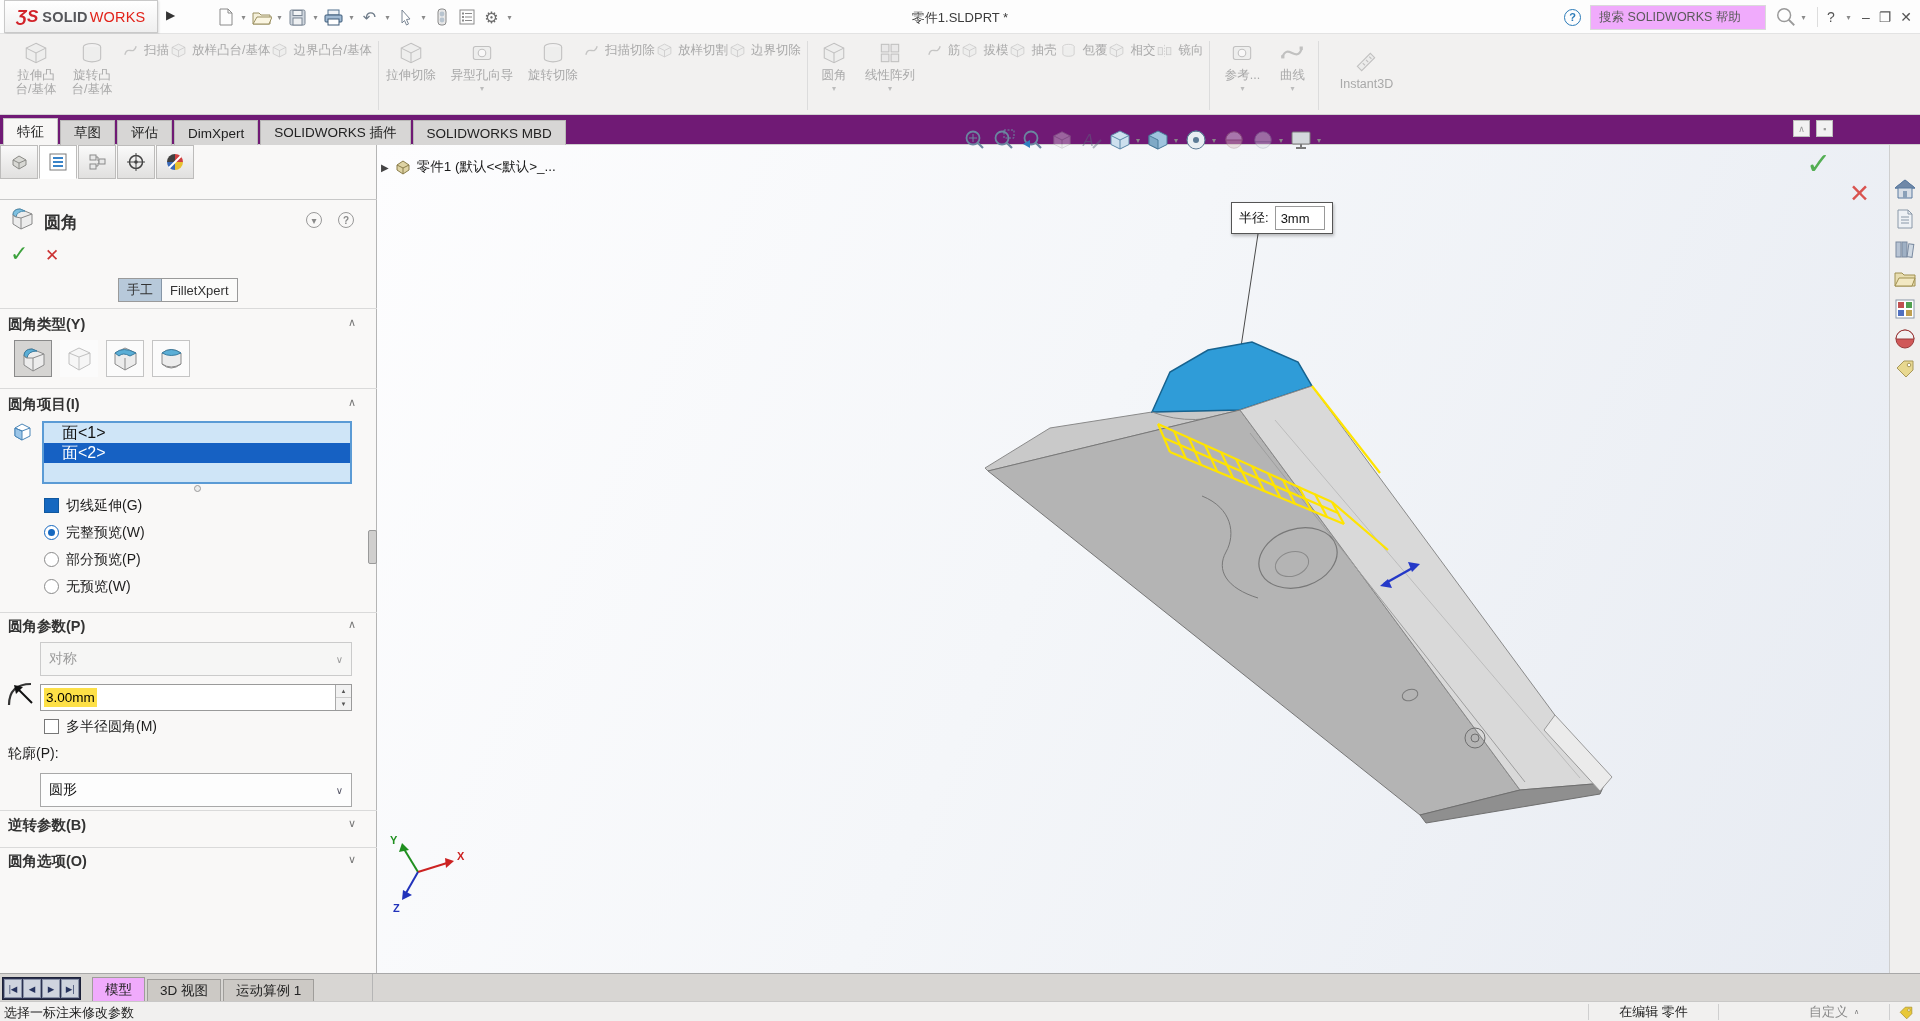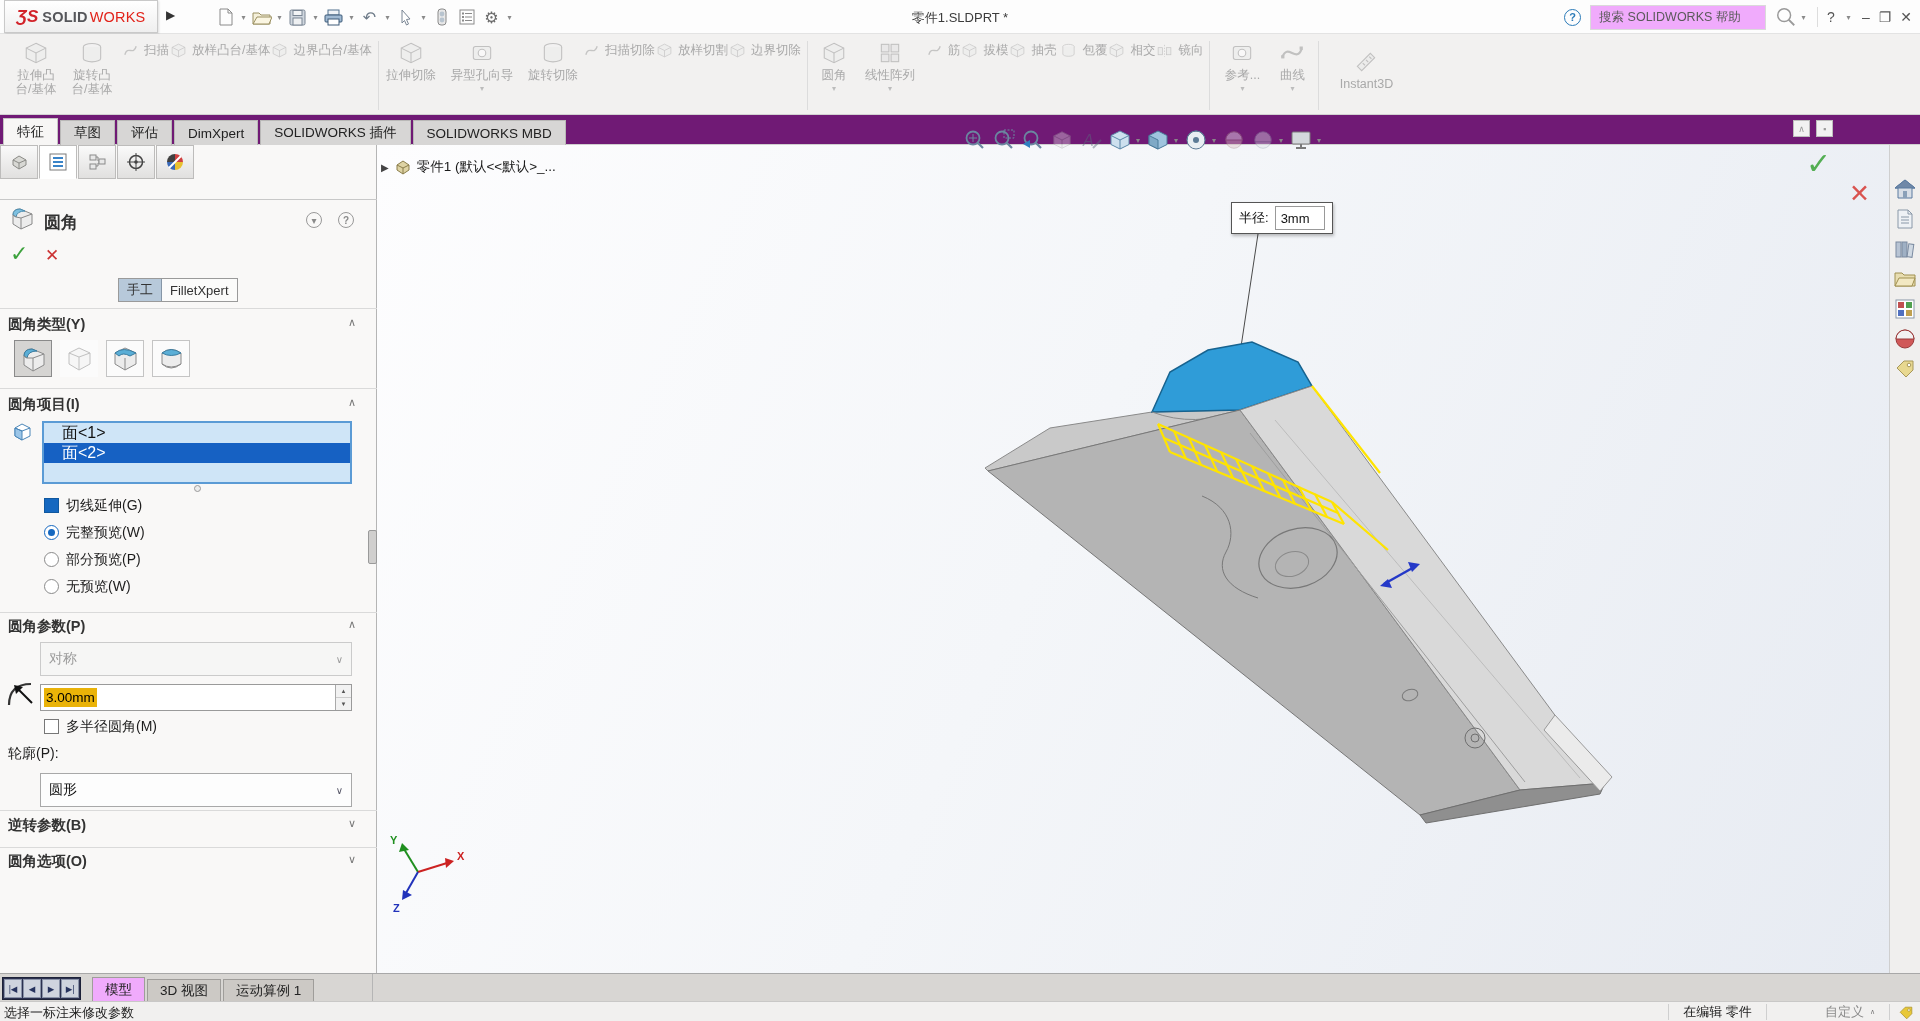--- a/index.html
+++ b/index.html
@@ -83,39 +83,39 @@
   .chkbox.on{background:#1568c0;border-color:#10589f;color:#fff;font-size:11px;font-weight:bold;}
   .radio{width:15px;height:15px;border:1.5px solid #8a8a8a;border-radius:50%;background:#fff;display:flex;align-items:center;justify-content:center;}
   .radio.on{border-color:#1568c0;}
   .radio.on i{display:block;width:7px;height:7px;border-radius:50%;background:#1568c0;}
   .ctrl-label{font-size:14px;color:#1c1c1c;}
   .combo{width:312px;height:26px;display:flex;align-items:center;justify-content:space-between;padding:16px 8px;font-size:14px;}
   .combo.disabled{background:#f6f6f5;border:1px solid #cbcbcb;color:#9a9a9a;}
   .combo.enabled{background:#fdfdfd;border:1px solid #a8a8a8;color:#111;}
   .combo .cchev{font-size:10px;color:#9a9a9a;}
   .radinput{left:40px;top:539px;width:312px;height:27px;background:#fff;border:1px solid #9a9a9a;display:flex;align-items:center;}
-  .radinput .seltext{margin-left:3px;background:#eab308;font-size:13.5px;color:#000;padding:2px 2px;text-align:right;}
+  .radinput .seltext{margin-left:3px;background:#fde047;font-size:13.5px;color:#000;padding:2px 2px;text-align:right;}
   .spinner{margin-left:auto;width:16px;height:25px;border-left:1px solid #aaa;display:flex;flex-direction:column;}
   .spinner span{flex:1;display:flex;align-items:center;justify-content:center;font-size:6px;color:#555;background:#f2f2f2;}
   .spinner span:first-child{border-bottom:1px solid #ccc;}
   .splitter{left:368px;top:530px;width:9px;height:34px;background:#d0cfce;border:1px solid #9a9a9a;border-radius:2px;}
   
   .rightstrip{left:1889px;top:145px;width:31px;height:828px;background:#f0efee;border-left:1px solid #cfcfcf;}
   .rsic{position:absolute;left:4px;width:22px;height:22px;}
   
   .motionbar{left:0;top:973px;width:1920px;height:28px;background:#d8d6d3;border-top:1px solid #a8a8a8;}
   .vcr{position:absolute;left:2px;top:3px;height:23px;display:flex;gap:1px;background:#2c3150;padding:1px;border:1px solid #1d2238;}
   .vcrb{width:18px;height:19px;background:#cfd4de;border:1px solid #8a93a8;color:#27335e;font-size:8.5px;display:flex;align-items:center;justify-content:center;}
   .mottabs{position:absolute;left:92px;top:3px;display:flex;align-items:flex-end;height:25px;}
   .mot{height:23px;padding:0 12px;background:#ccc9c5;border:1px solid #9f9d9a;border-bottom:none;display:flex;align-items:center;font-size:13.5px;color:#222;margin-right:2px;}
   .mot.active{background:#f0abfc;height:25px;}
   
   .statusbar{left:0;top:1001px;width:1920px;height:20px;background:#f1f0ef;border-top:1px solid #c9c8c7;}
   .st-hint{position:absolute;left:4px;top:2px;font-size:13px;color:#1c1c1c;}
-  .st-right{position:absolute;right:30px;top:0;height:20px;display:flex;align-items:center;gap:14px;}
+  .st-right{position:absolute;right:30px;top:0;height:20px;display:flex;align-items:center;gap:30px;}
   .stsep{width:1px;height:16px;background:#cfcfcf;}
   .st-edit{font-size:13px;color:#1c1c1c;}
   .st-custom{font-size:13px;color:#8a8a8a;display:flex;align-items:center;gap:6px;}
   .st-custom .up{font-size:7px;color:#777;}
   .st-tag{position:absolute;right:6px;top:3px;}
 </style>
 </head>
 <body>
 
 <div id="stage">

